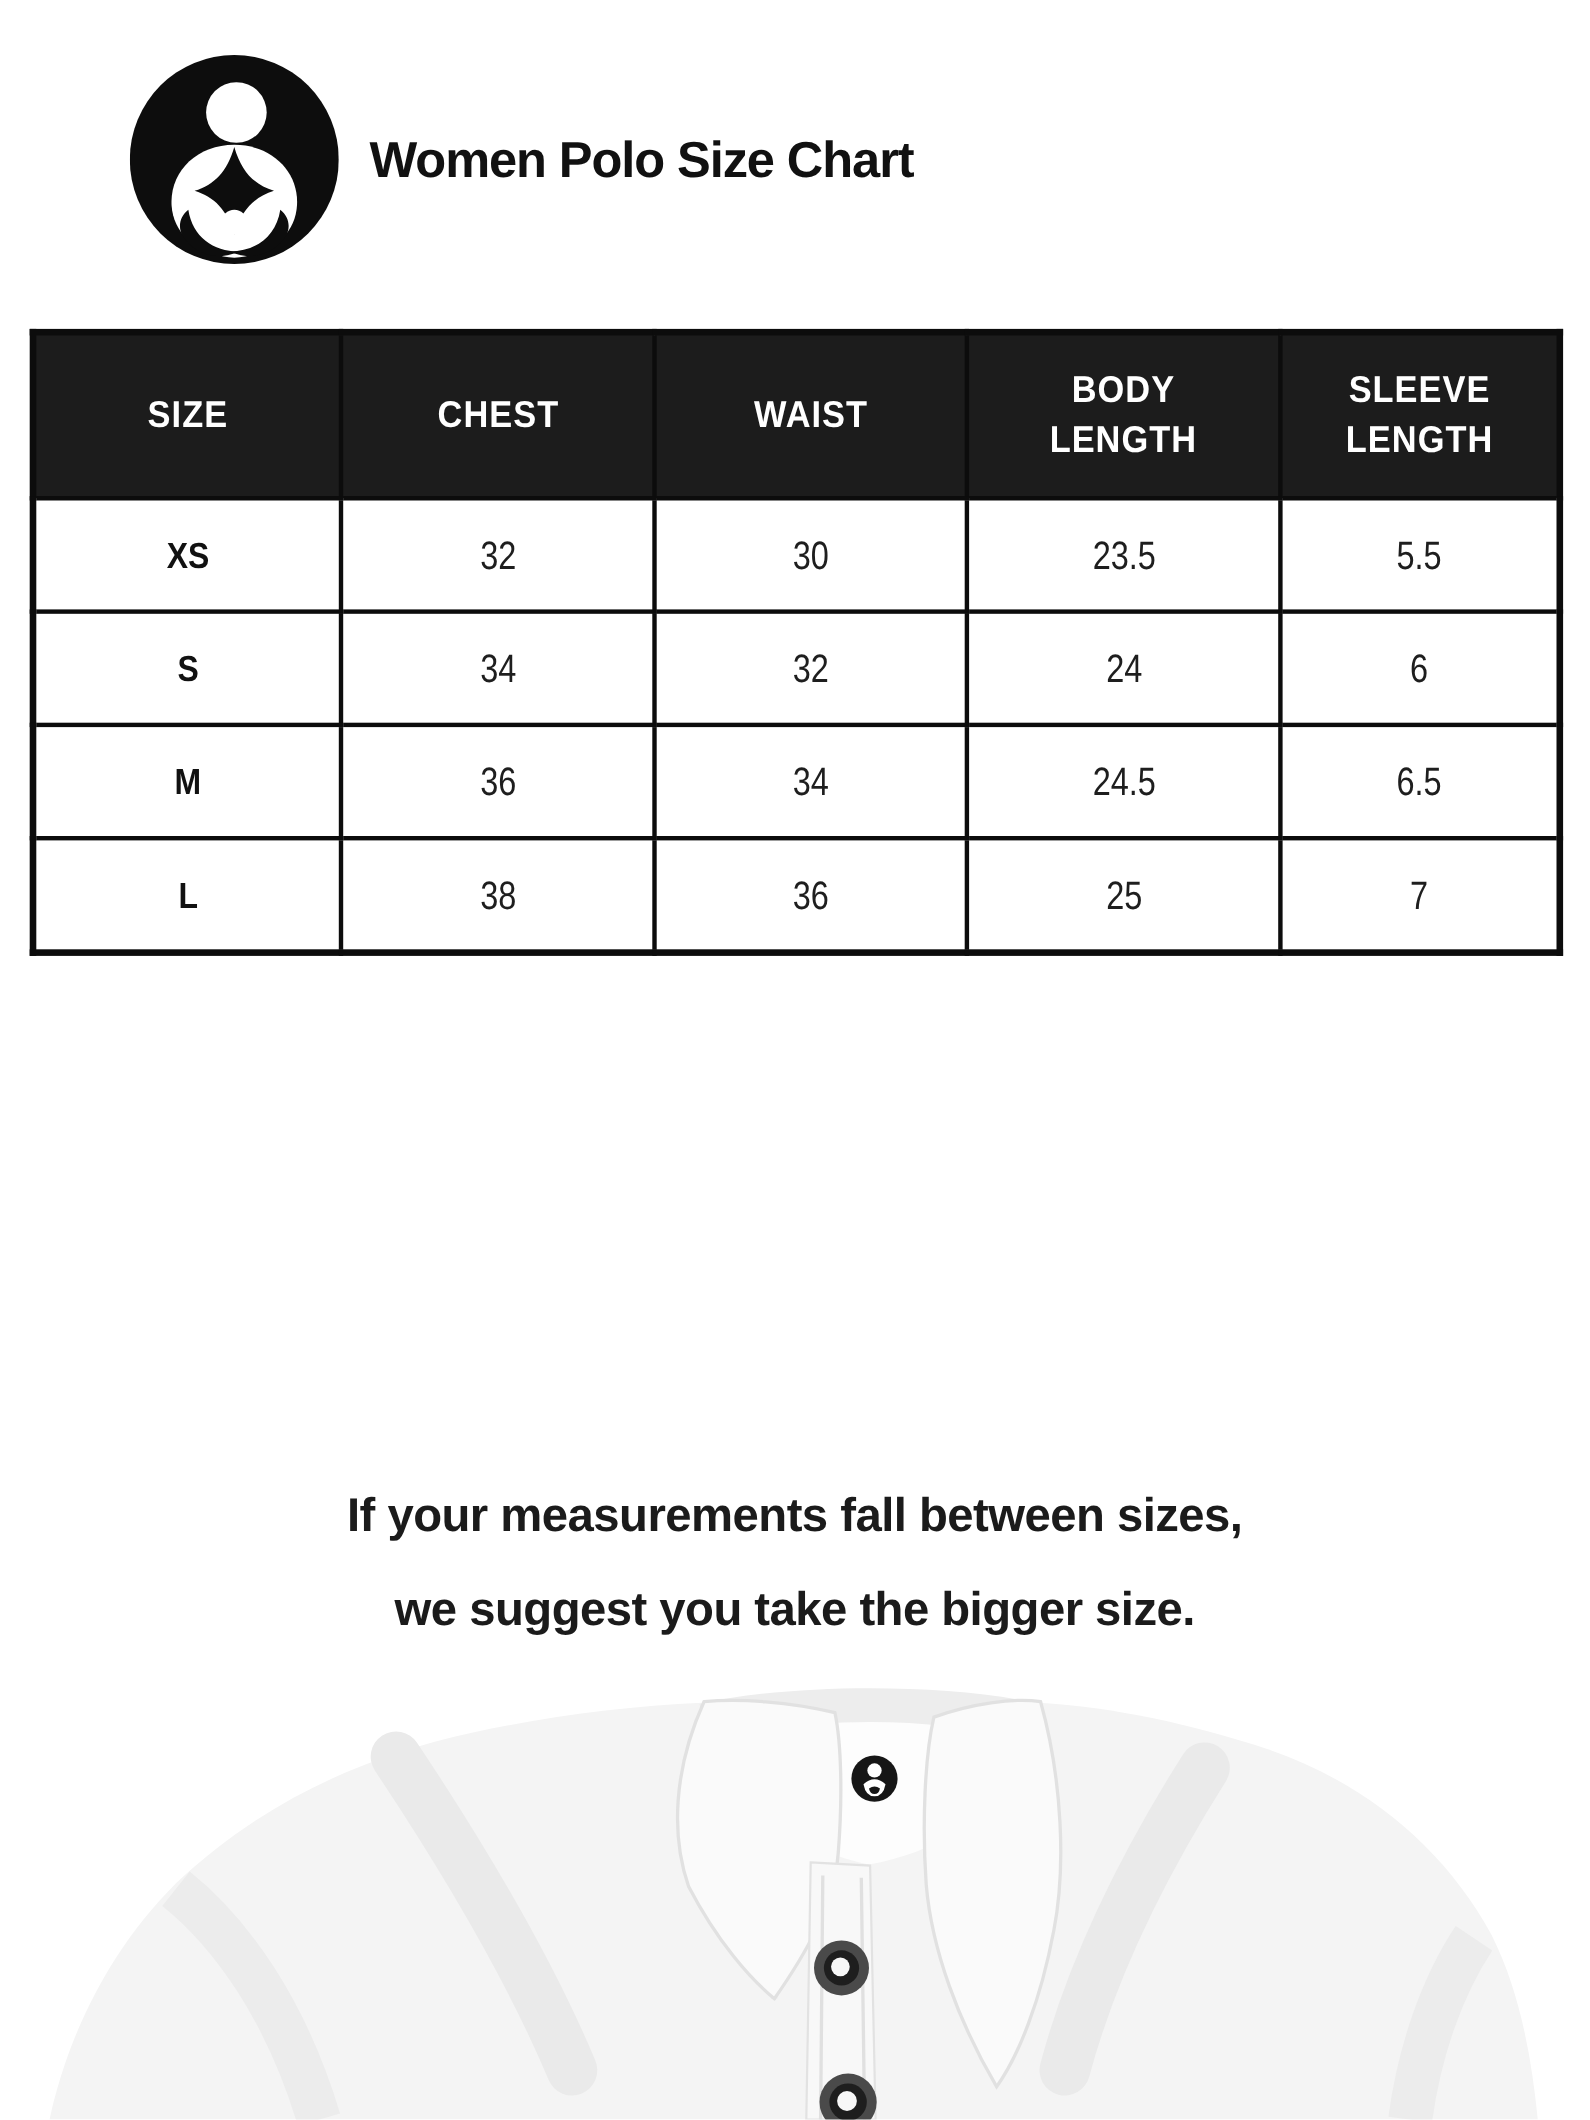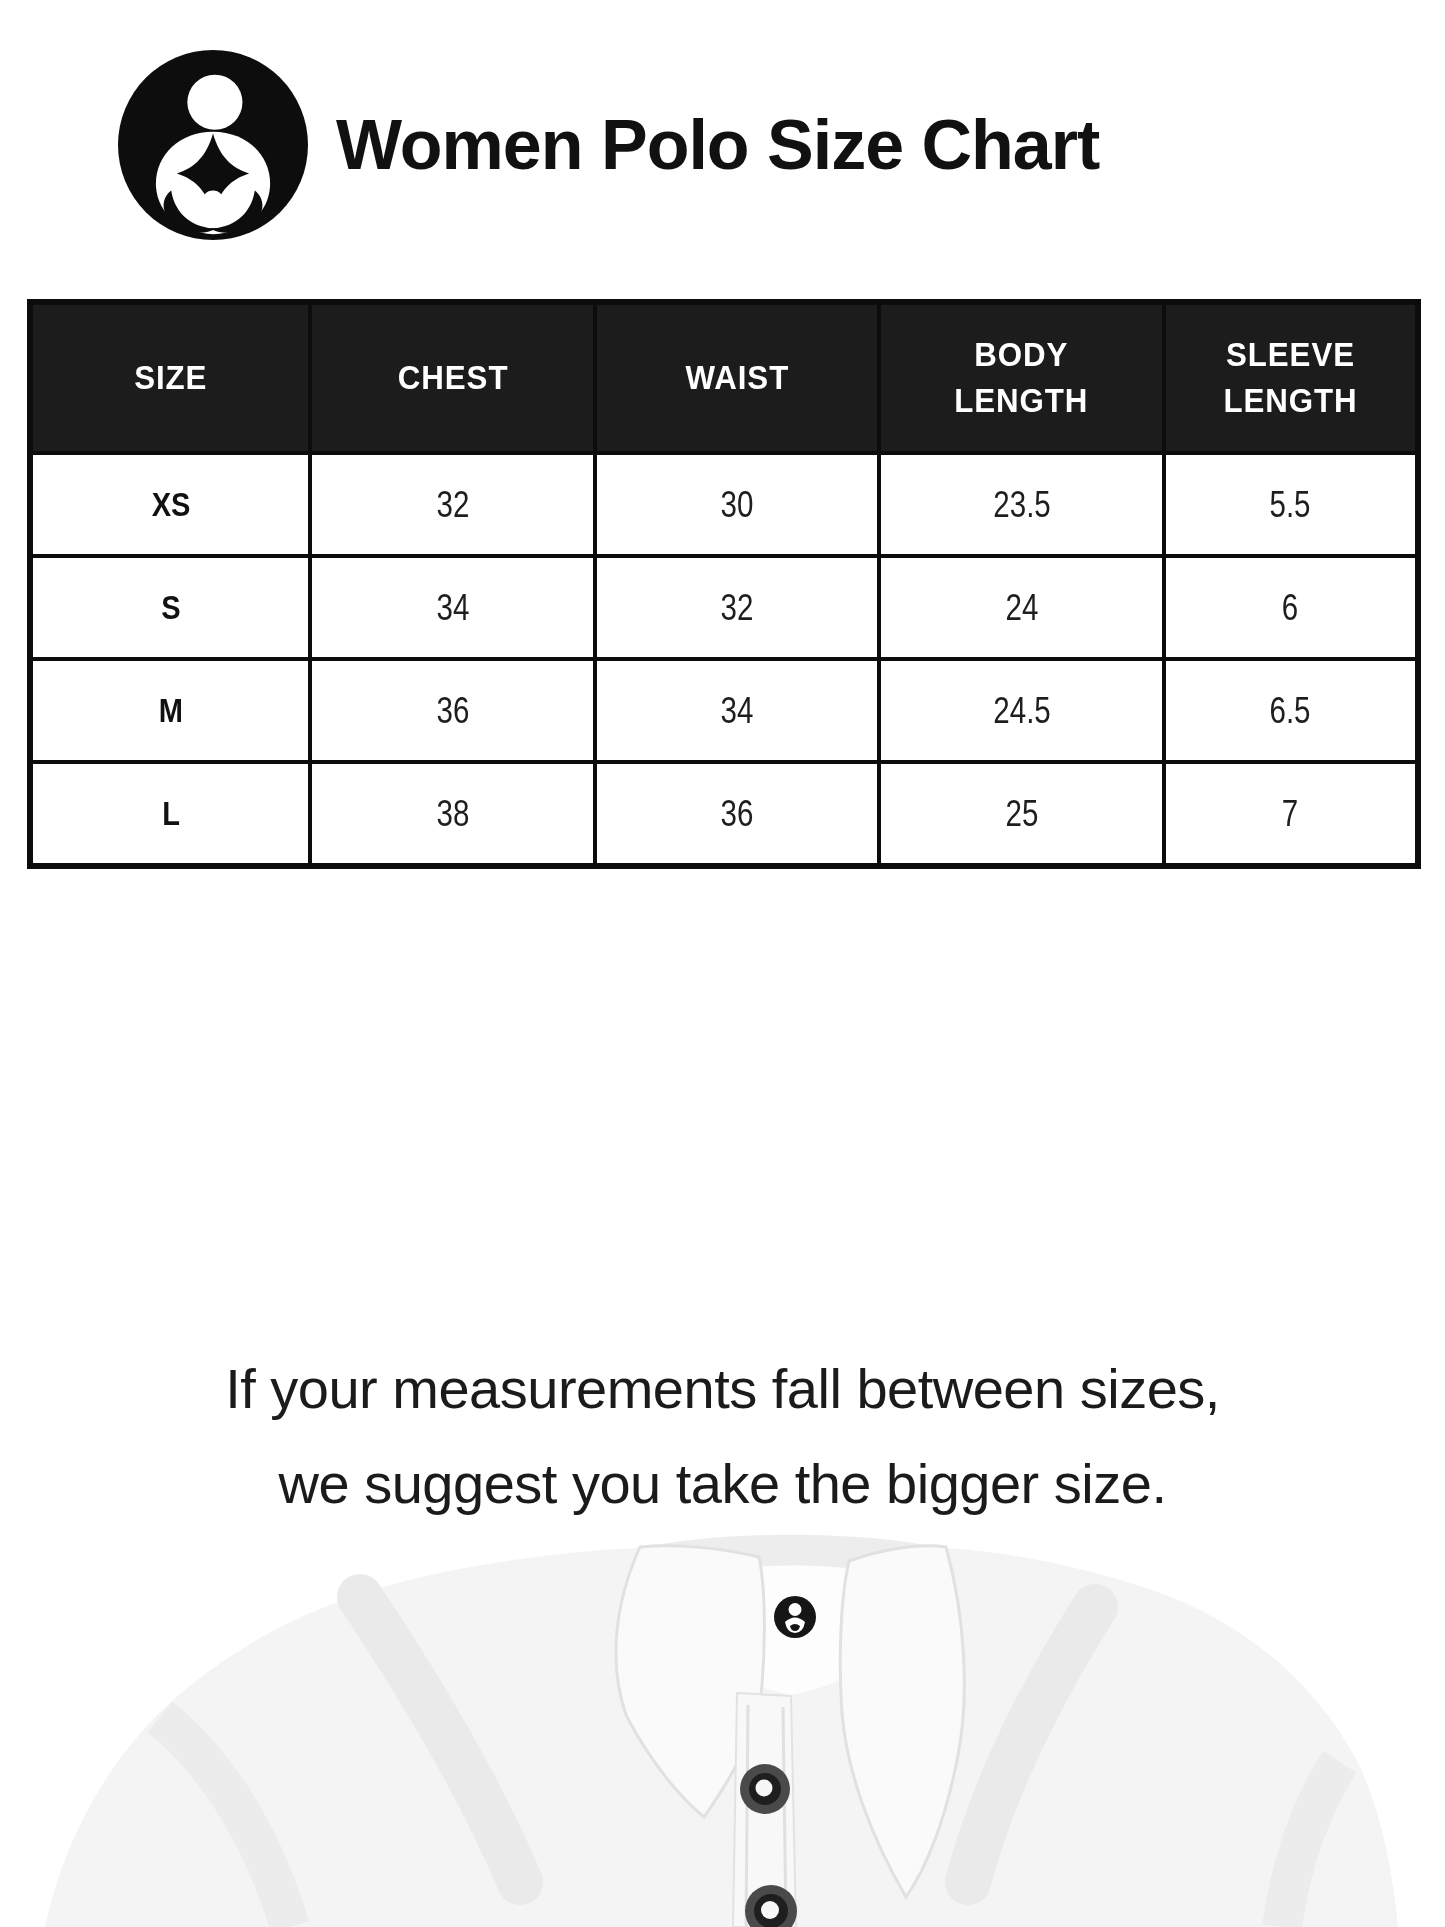--- a/index.html
+++ b/index.html
@@ -19,21 +19,21 @@
     left: 118px;
     top: 50px;
     height: 190px;
     display: flex;
     align-items: center;
   }
   .logo-wrap { width: 190px; height: 190px; flex: 0 0 auto; }
   .logo-wrap svg { width: 100%; height: 100%; display: block; }
   .page-title {
     margin: 0 0 0 28px;
-    font-size: 70px;
+    font-size: 46px;
     font-weight: bold;
     letter-spacing: -1px;
     color: #111111;
     white-space: nowrap;
   }
 
   
   .size-table {
     position: absolute;
     left: 27px;
@@ -72,23 +72,23 @@
 
   
   .note {
     position: absolute;
     left: 0;
     top: 1332px;
     width: 100%;
     text-align: center;
   }
   .note p {
-    margin: 18px;
-    font-size: 56px;
-    font-weight: normal;
+    margin: 8px;
+    font-size: 43px;
+    font-weight: bold;
     line-height: 77px;
     color: #1b1b1b;
     letter-spacing: -0.5px;
   }
 
   
   .shirt-figure {
     position: absolute;
     left: 0;
     top: 1527px;

